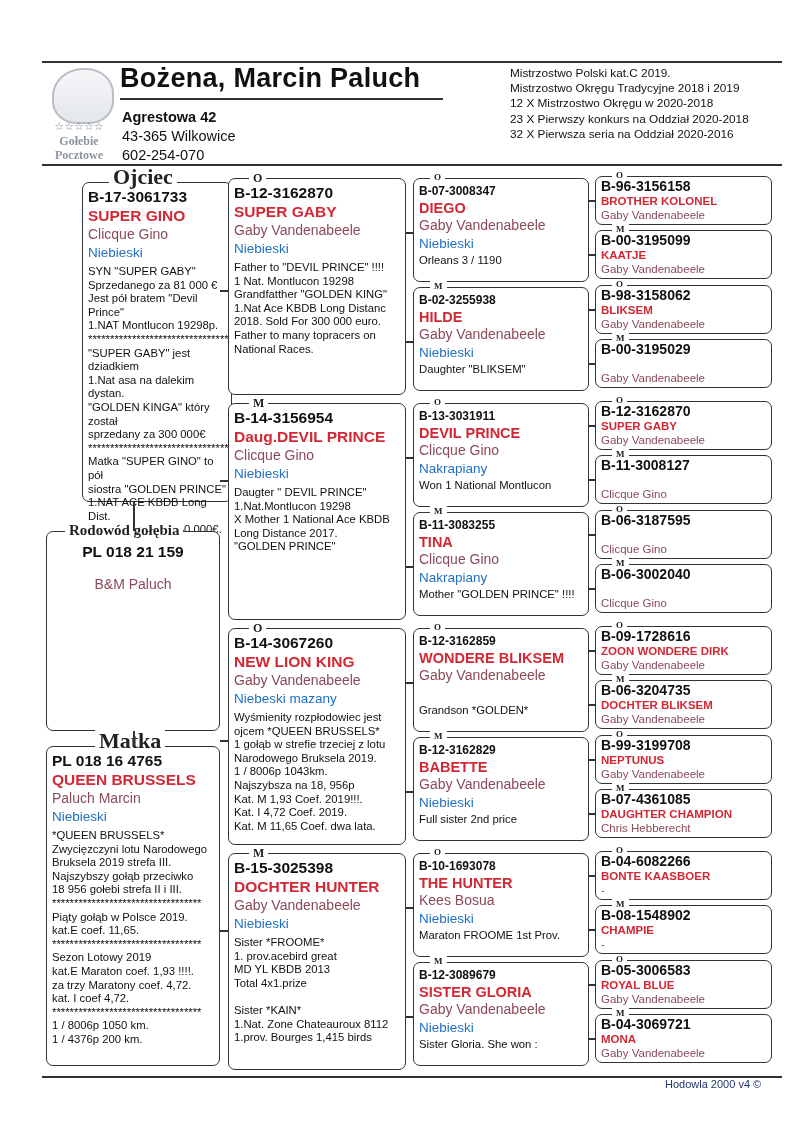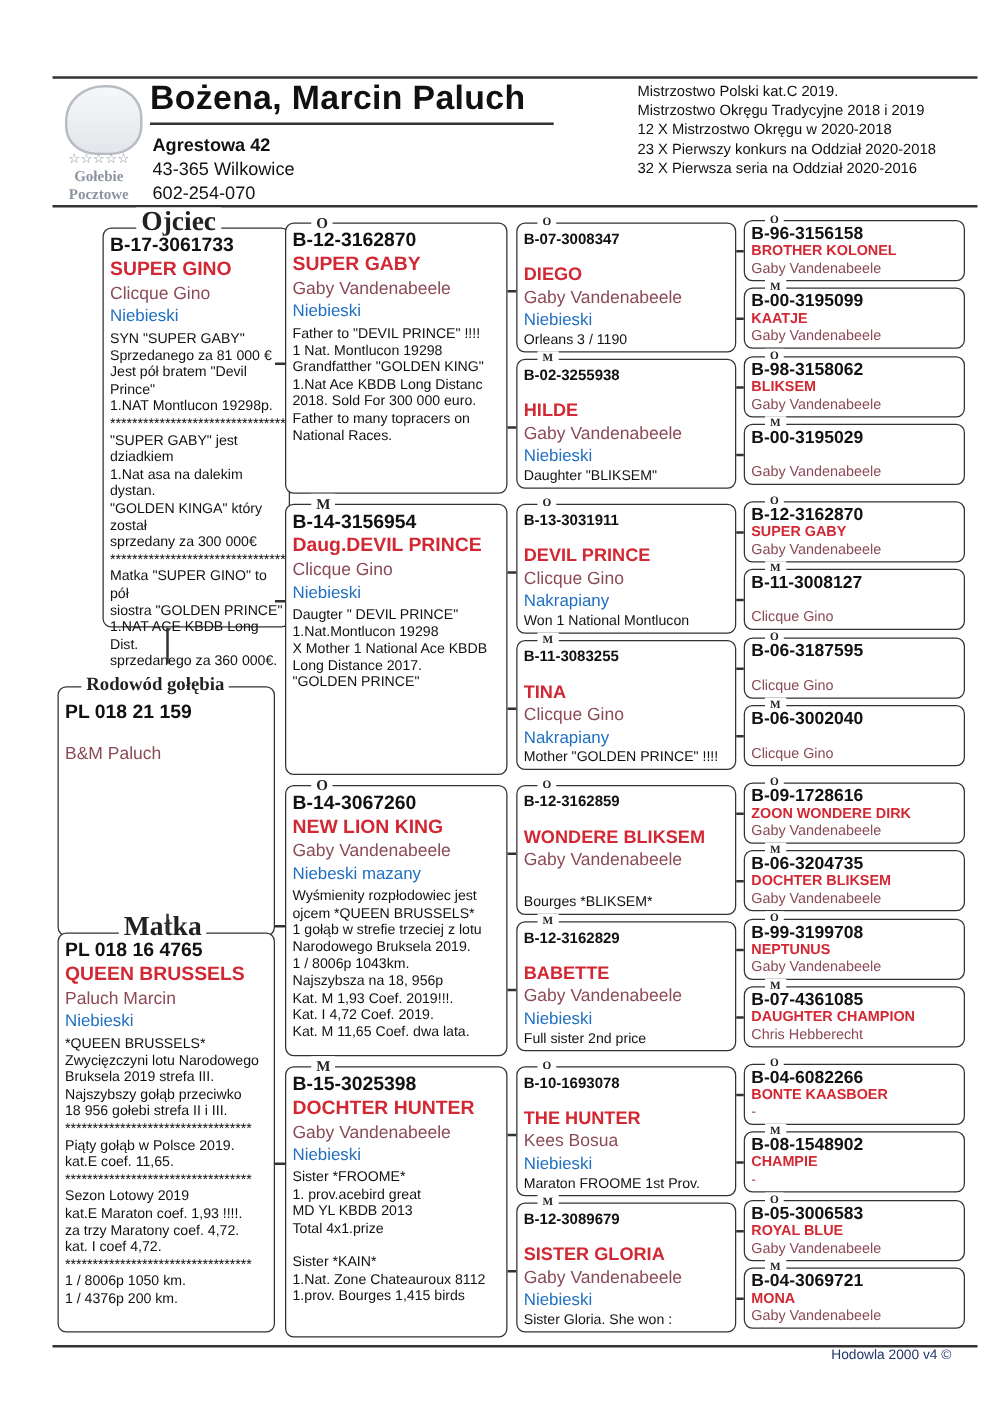--- a/index.html
+++ b/index.html
@@ -30,21 +30,21 @@
   .color { color:#1f6fc2; }
   .notes { color:#111; white-space:pre-line; }
   .c1 { padding:4px 5px 0 5px; }
   .c1 .ring { font-size:15.5px; line-height:19px; }
   .c1 .name { font-size:15.5px; line-height:19px; }
   .c1 .breeder { font-size:14px; line-height:18px; }
   .c1 .color { font-size:13.5px; line-height:19px; }
   .c1 .notes { font-size:11.3px; line-height:13.6px; margin-top:3px; }
   .c3 { padding:3px 5px 0 5px; }
   .c3 .ring { font-size:12px; line-height:18px; }
-  .c3 .name { font-size:14.5px; line-height:17px;margin-top:12px; }
+  .c3 .name { font-size:14.5px; line-height:17px; }
   .c3 .breeder { font-size:14px; line-height:17px; }
   .c3 .color { font-size:13.5px; line-height:19px; }
   .c3 .notes { font-size:11.3px; line-height:13.6px; margin-top:1px; }
   .c4 { padding:1px 4px 0 5px; }
   .c4 .ring { font-size:14px; line-height:16px; }
   .c4 .name { font-size:11.5px; line-height:14px; height:14px; }
   .c4 .breeder { font-size:11.5px; line-height:14px; }
   .conn { position:absolute; background:#333; }
   #footer-text { position:absolute; left:665px; top:1078px; font-size:11px; color:#22356a; }
 </style>
@@ -90,21 +90,21 @@
 1.Nat asa na dalekim dystan.
 "GOLDEN KINGA" który został
 sprzedany za 300 000€
 **********************************
 Matka "SUPER GINO" to pół
 siostra "GOLDEN PRINCE"
 1.NAT ACE KBDB Long Dist.
 sprzedanego za 360 000€.</div>
 </div>
 
-<div class="box c1" style="left:46px; top:549px; width:174px; height:200px;">
+<div class="box c1" style="left:46px; top:531px; width:174px; height:200px;text-align:center;">
   <span class="legend mid" style="left:18px;">Rodowód gołębia</span>
   <div class="ring" style="margin-top:6px;">PL 018 21 159</div>
   <div class="breeder" style="margin-top:14px;">B&amp;M Paluch</div>
 </div>
 
 <div class="box c1" style="left:46px; top:746px; width:174px; height:320px;">
   <span class="legend big" style="left:48px;">Matka</span>
   <div class="ring">PL 018 16 4765</div>
   <div class="name">QUEEN BRUSSELS</div>
   <div class="breeder">Paluch Marcin</div>
@@ -233,21 +233,21 @@
   <div class="breeder">Clicque Gino</div>
   <div class="color">Nakrapiany</div>
   <div class="notes">Mother "GOLDEN PRINCE" !!!!</div>
 </div>
 <div class="box c3" style="left:413px; top:628px; width:176px; height:104px;">
   <span class="legend xs" style="left:16px;">O</span>
   <div class="ring">B-12-3162859</div>
   <div class="name">WONDERE BLIKSEM</div>
   <div class="breeder">Gaby Vandenabeele</div>
   <div class="color" style="height:19px;"></div>
-  <div class="notes">Bourges *BLIKSEM*</div>
+  <div class="notes">Grandson *GOLDEN*</div>
 </div>
 <div class="box c3" style="left:413px; top:737px; width:176px; height:104px;">
   <span class="legend xs" style="left:16px;">M</span>
   <div class="ring">B-12-3162829</div>
   <div class="name">BABETTE</div>
   <div class="breeder">Gaby Vandenabeele</div>
   <div class="color">Niebieski</div>
   <div class="notes">Full sister 2nd price</div>
 </div>
 <div class="box c3" style="left:413px; top:853px; width:176px; height:104px;">

